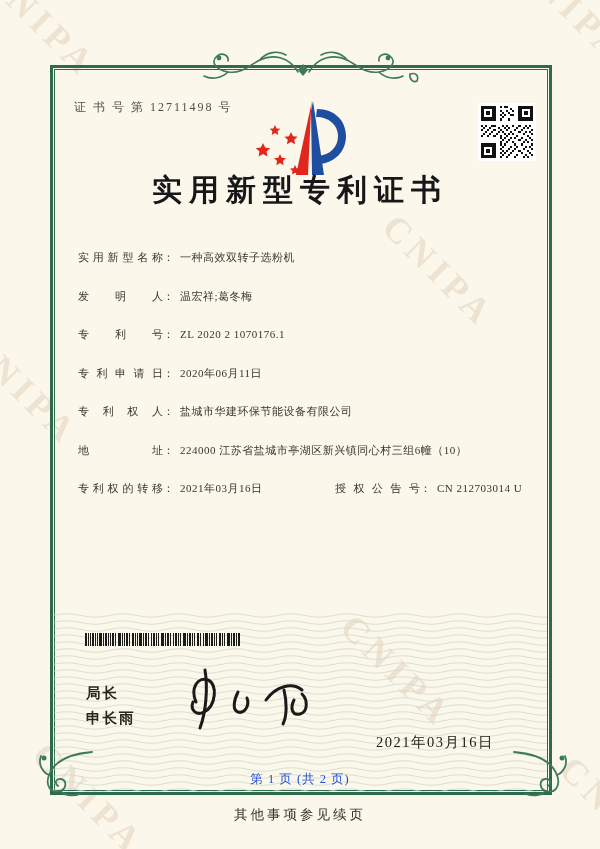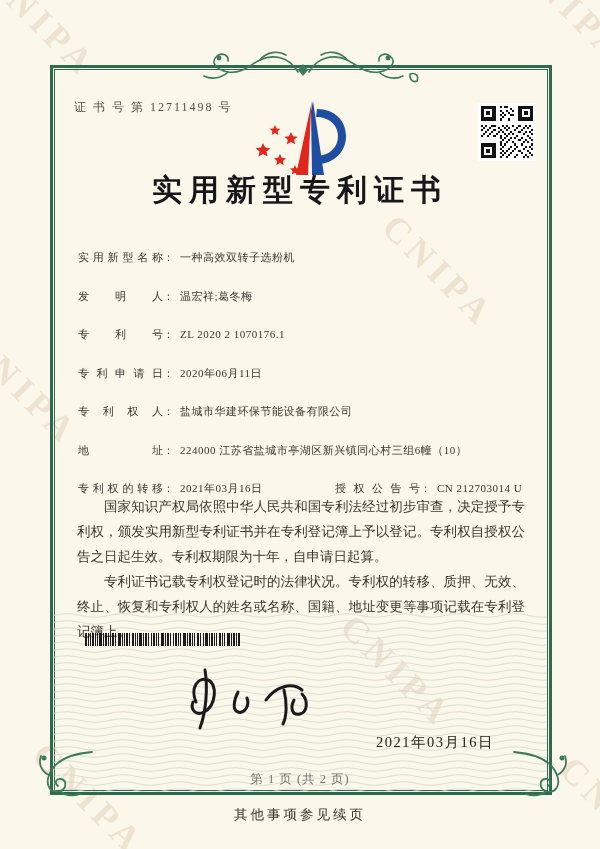--- a/index.html
+++ b/index.html
@@ -61,21 +61,21 @@
     position:absolute; left:86px; top:681px; font-size:14.5px; color:#26251f;
     line-height:25px; letter-spacing:2px; font-weight:bold;
   }
   .signature{position:absolute; left:170px; top:660px;}
   .issue-date{
     position:absolute; left:376px; top:733px; font-size:14.5px;
     color:#1d1c18; letter-spacing:1.5px;
   }
   .page-num{
     position:absolute; left:0; top:771px; width:600px; text-align:center;
-    font-size:12.5px; color:#737373; letter-spacing:1px;
+    font-size:12.5px; color:#1d4ed8; letter-spacing:1px;
   }
   .footer-note{
     position:absolute; left:0; top:806px; width:600px; text-align:center;
     font-size:13.5px; color:#33312a; letter-spacing:3px;
   }
 </style>
 </head>
 <body>
 
 <div class="page">
@@ -202,24 +202,20 @@
       <span class="flabel">地址</span><span class="fcolon">：</span><span class="fvalue">224000 江苏省盐城市亭湖区新兴镇同心村三组6幢（10）</span>
     </div>
     <div class="frow" style="height:28px;">
       <span class="flabel">专利权的转移</span><span class="fcolon">：</span><span class="fvalue">2021年03月16日</span>
       <span class="grant2">
         <span class="flabel">授权公告号</span><span class="fcolon">：</span><span class="fvalue">CN 212703014 U</span>
       </span>
     </div>
   </div>
 
-  <div class="paras">
-    <p>国家知识产权局依照中华人民共和国专利法经过初步审查，决定授予专利权，颁发实用新型专利证书并在专利登记簿上予以登记。专利权自授权公告之日起生效。专利权期限为十年，自申请日起算。</p>
-    <p>专利证书记载专利权登记时的法律状况。专利权的转移、质押、无效、终止、恢复和专利权人的姓名或名称、国籍、地址变更等事项记载在专利登记簿上。</p>
-  </div>
 
   <svg class="barcode" width="155" height="13">
     <g fill="#1b1b1b">
       <rect x="0" width="2" height="13"></rect>
         <rect x="3" width="1" height="13"></rect>
         <rect x="5" width="1" height="13"></rect>
         <rect x="7" width="2" height="13"></rect>
         <rect x="10" width="1" height="13"></rect>
         <rect x="12" width="1" height="13"></rect>
         <rect x="14" width="3" height="13"></rect>
@@ -270,20 +266,24 @@
         <rect x="137" width="1" height="13"></rect>
         <rect x="139" width="1" height="13"></rect>
         <rect x="142" width="3" height="13"></rect>
         <rect x="146" width="1" height="13"></rect>
         <rect x="148" width="2" height="13"></rect>
         <rect x="151" width="1" height="13"></rect>
         <rect x="153" width="2" height="13"></rect>
     </g>
   </svg>
 
+  <div class="signer">
+    <div>局长</div>
+    <div>申长雨</div>
+  </div>
 
   <svg class="signature" width="160" height="75" viewBox="0 0 160 75">
     <g fill="none" stroke="#1a1a1a" stroke-width="3" stroke-linecap="round" stroke-linejoin="round">
       <path d="M26,42 C20,28 28,16 38,20 C48,24 46,46 34,52 C26,56 20,50 23,42"></path>
       <path d="M35,10 C38,28 36,52 30,68"></path>
       <path d="M68,32 C64,40 62,50 68,52 C74,54 80,46 77,38"></path>
       <path d="M96,40 C106,26 122,22 132,30"></path>
       <path d="M114,30 C117,42 117,56 113,64"></path>
       <path d="M124,40 C120,48 122,56 130,54 C138,52 138,40 132,34"></path>
     </g>

